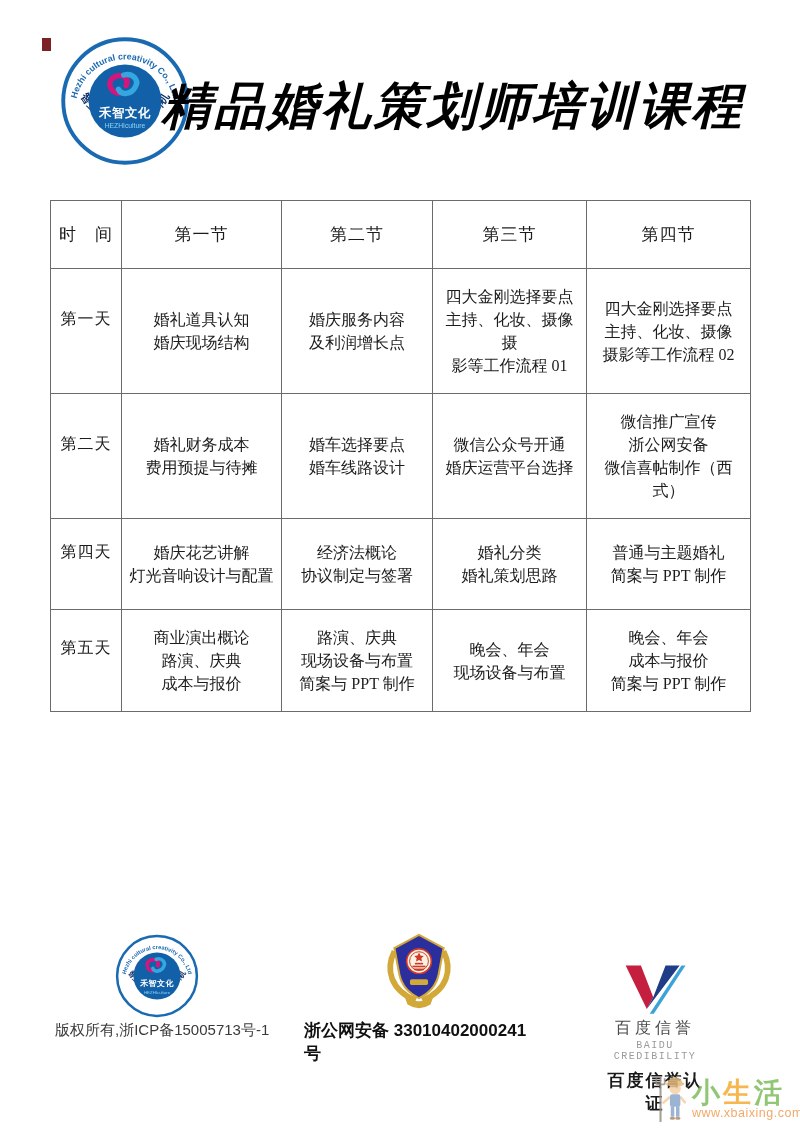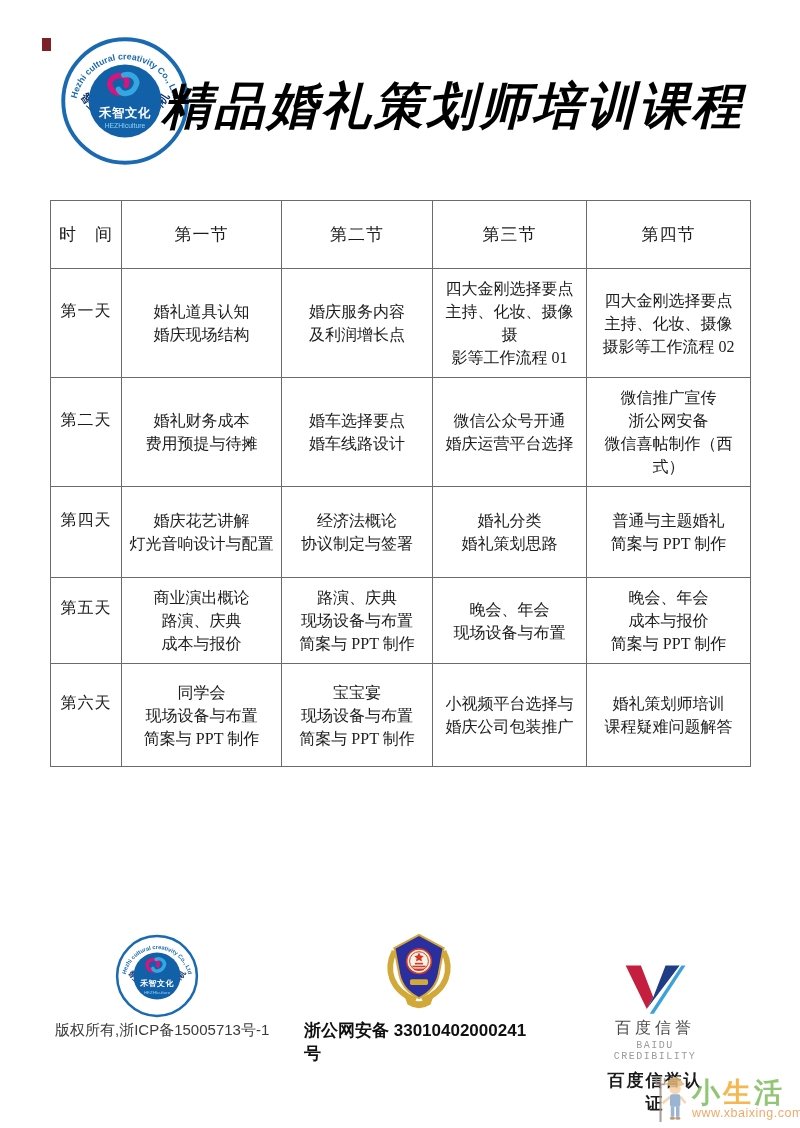--- a/index.html
+++ b/index.html
@@ -18,21 +18,21 @@
     position:absolute;left:167px;top:70px;width:572px;height:72px;
     display:flex;align-items:center;justify-content:center;
     font-size:50px;font-weight:bold;letter-spacing:3px;white-space:nowrap;color:#000;font-style:italic;
   }
 
   
   .table-wrap{position:absolute;left:50px;top:200px;width:700px;}
   table.course{border-collapse:collapse;width:700px;table-layout:fixed;}
   table.course th,table.course td{
     border:1px solid #6b6b6b;text-align:center;vertical-align:middle;
-    padding:8px 6px;color:#1c1c1c;
+    padding:16px 6px;color:#1c1c1c;
   }
   table.course th{font-size:17px;font-weight:normal;letter-spacing:1px;white-space:nowrap;}
   table.course td{font-size:16px;line-height:23px;white-space:pre-line;}
   tr.hrow{height:68px;}
   tr.r1{height:100px;} tr.r2{height:94px;} tr.r3{height:101px;}
   tr.r4{height:91px;}  tr.r5{height:86px;} tr.r6{height:103px;}
   td.day .day-inner{display:inline-block;transform:translateY(-13px);letter-spacing:1px;}
 
   
   .footer-text{font-family:"Liberation Sans","DejaVu Sans",sans-serif;}
@@ -153,33 +153,20 @@
 成本与报价</td>
         <td>路演、庆典
 现场设备与布置
 简案与 PPT 制作</td>
         <td>晚会、年会
 现场设备与布置</td>
         <td>晚会、年会
 成本与报价
 简案与 PPT 制作</td>
       </tr>
-      <tr class="r6">
-        <td class="day"><span class="day-inner">第六天</span></td>
-        <td>同学会
-现场设备与布置
-简案与 PPT 制作</td>
-        <td>宝宝宴
-现场设备与布置
-简案与 PPT 制作</td>
-        <td>小视频平台选择与
-婚庆公司包装推广</td>
-        <td>婚礼策划师培训
-课程疑难问题解答</td>
-      </tr>
     </tbody>
       </table>
   </div>
 
   <div class="logo-footer">
     <svg class="hezhi-logo" viewBox="0 0 100 100">
       <defs>
         <path id="arcT2" d="M 12,56 A 38,38 0 0 1 88,56"></path>
         <path id="arcB2" d="M 15,44 A 38,38 0 0 0 85,44"></path>
       </defs>

